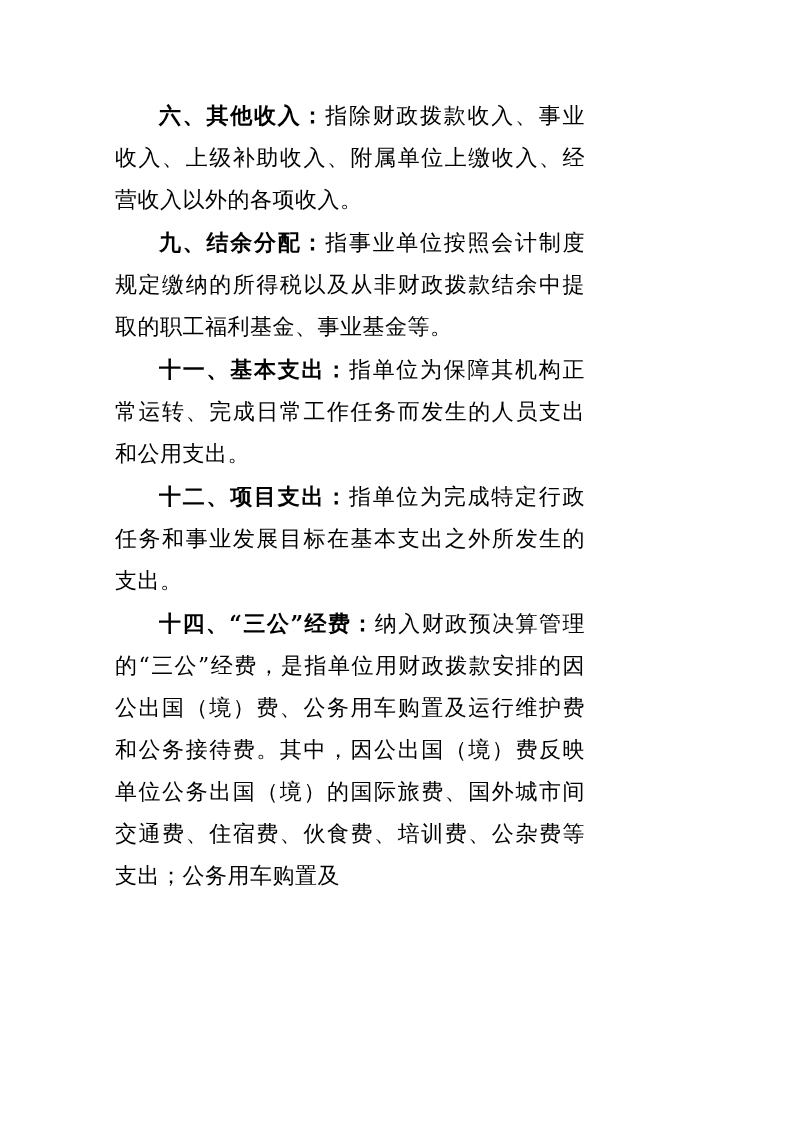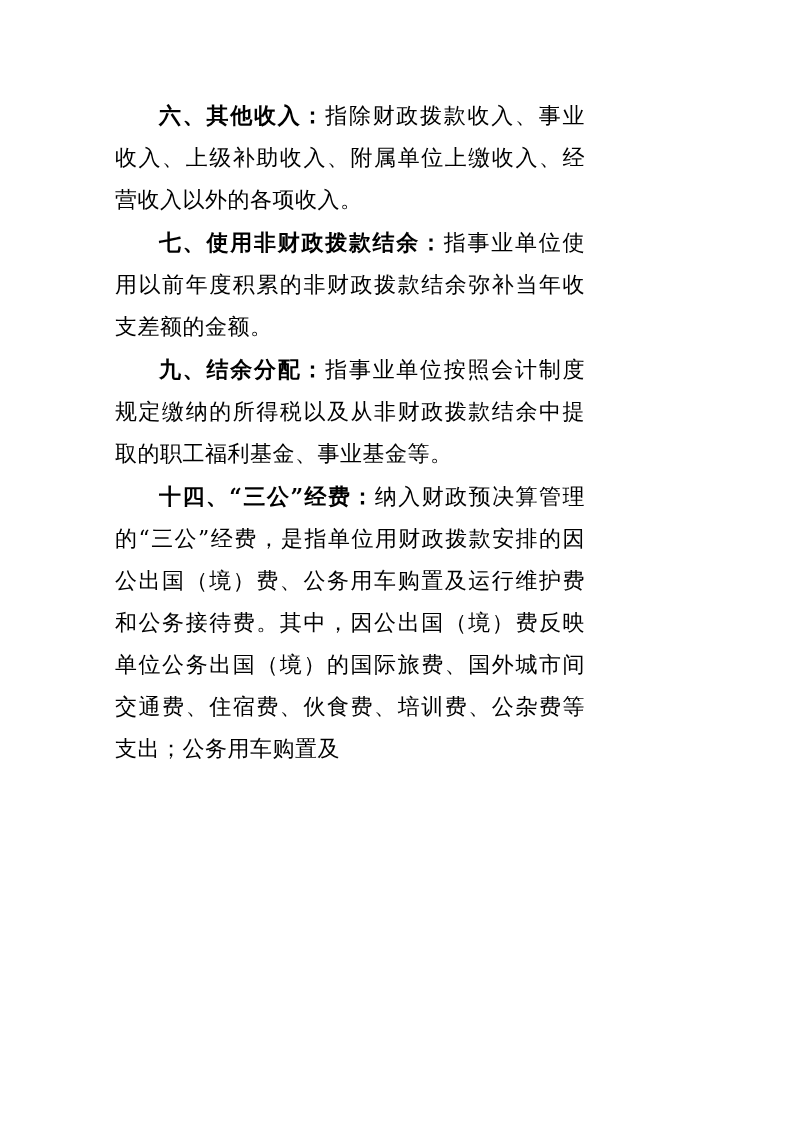--- a/index.html
+++ b/index.html
@@ -36,24 +36,25 @@
     font-weight: bold;
   }
 </style>
 </head>
 <body>
 
 <div class="page">
 
   <p class="para"><span class="term">六、其他收入：</span><span>指除财政拨款收入、事业收入、上级补助收入、附属单位上缴收入、经营收入以外的各项收入。</span></p>
 
-  <p class="para"><span class="term">七、使用非财政拨款结余：</span><span>指事业单位使用以前年度积累的非财政拨款结余弥补当年收支差额的金额。</span></p>
 
 
   <p class="para"><span class="term">九、结余分配：</span><span>指事业单位按照会计制度规定缴纳的所得税以及从非财政拨款结余中提取的职工福利基金、事业基金等。</span></p>
 
 
+  <p class="para"><span class="term">十一、基本支出：</span><span>指单位为保障其机构正常运转、完成日常工作任务而发生的人员支出和公用支出。</span></p>
 
+  <p class="para"><span class="term">十二、项目支出：</span><span>指单位为完成特定行政任务和事业发展目标在基本支出之外所发生的支出。</span></p>
 
 
   <p class="para"><span class="term">十四、“三公”经费：</span><span>纳入财政预决算管理的“三公”经费，是指单位用财政拨款安排的因公出国（境）费、公务用车购置及运行维护费和公务接待费。其中，因公出国（境）费反映单位公务出国（境）的国际旅费、国外城市间交通费、住宿费、伙食费、培训费、公杂费等支出；公务用车购置及</span></p>
 
 </div>
 
 </body></html>

